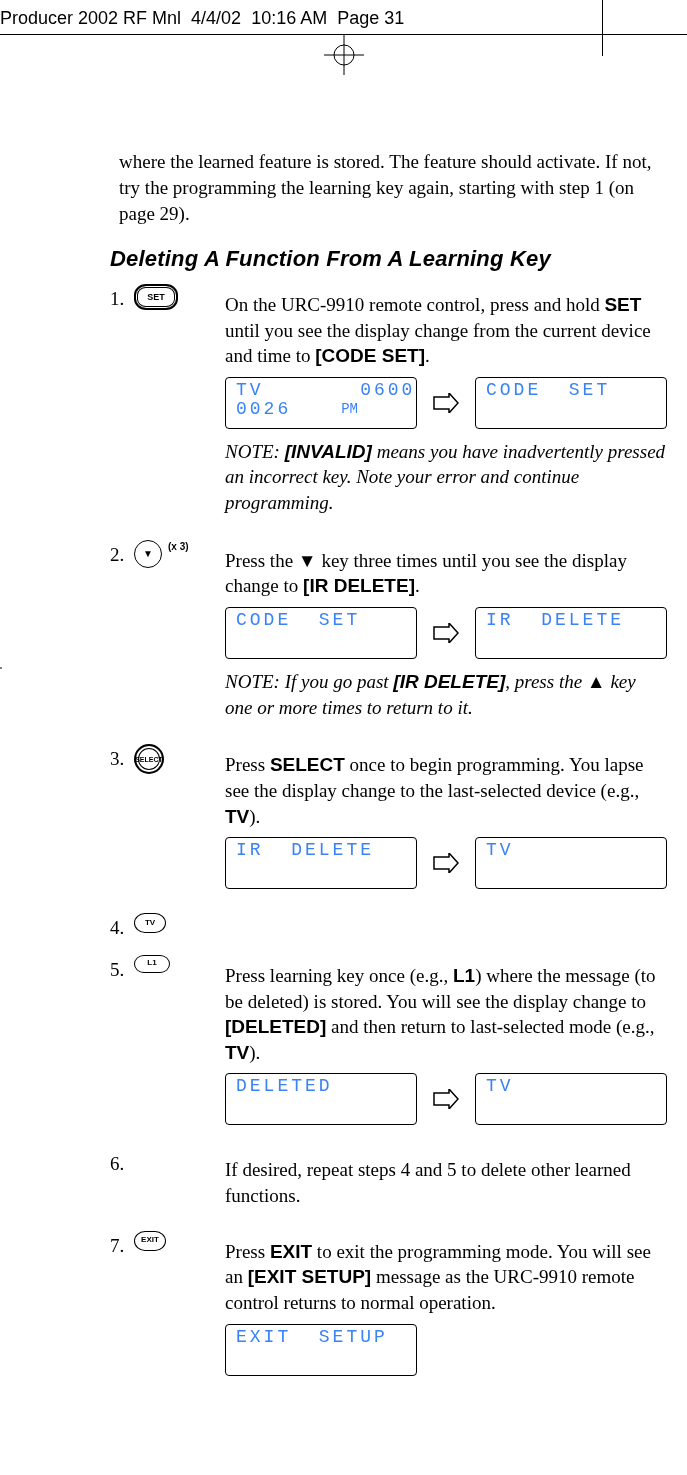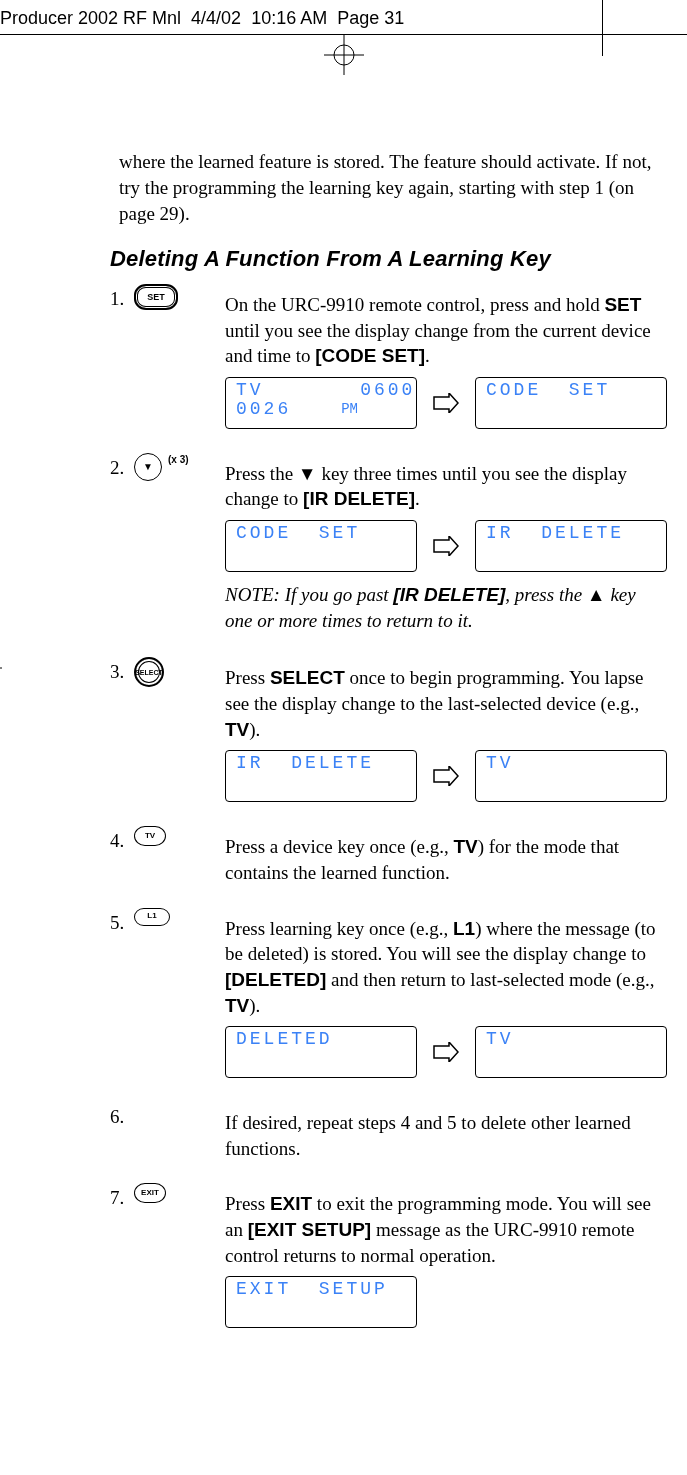--- a/index.html
+++ b/index.html
@@ -174,20 +174,23 @@
         <p>
           <span>On the URC-9910 remote control, press and hold </span><span class="b">SET</span><span> until you see the display change from the current device and time to </span><span class="b">[CODE SET]</span><span>.</span>
         </p>
         <div class="lcd-row">
           <div class="lcd"><span class="seg">TV       0600</span><span class="line2"><span class="seg">0026</span><span class="pm">PM</span></span></div>
           <svg class="arrow-go" viewBox="0 0 26 20">
               <path d="M1 4 L16 4 L16 0 L25 10 L16 20 L16 16 L1 16 Z" fill="none" stroke="#000" stroke-width="1.5"></path>
             </svg>
           <div class="lcd"><span class="seg">CODE  SET</span></div>
         </div>
+        <em class="note">
+          <span>NOTE: </span><span class="b">[INVALID]</span><span> means you have inadvertently pressed an incorrect key. Note your error and continue programming.</span>
+        </em>
       </div>
     </li>
 
     <li class="step">
       <div class="num-col">
         <span class="num">2.</span>
         <span class="icon-btn round tri-down"></span>
         <span class="x3">(x 3)</span>
       </div>
       <div class="body-col">
@@ -224,25 +227,20 @@
           <div class="lcd"><span class="seg">TV</span></div>
         </div>
       </div>
     </li>
 
     <li class="step">
       <div class="num-col">
         <span class="num">4.</span>
         <span class="icon-btn oval single" style="width:30px; height:18px; font-size:8px;">TV</span>
       </div>
-      <div class="body-col">
-        <p>
-          <span>Press a device key once (e.g., </span><span class="b">TV</span><span>) for the mode that contains the learned function.</span>
-        </p>
-      </div>
     </li>
 
     <li class="step">
       <div class="num-col">
         <span class="num">5.</span>
         <span class="icon-btn oval single" style="width:34px; height:16px; font-size:8px;">L1</span>
       </div>
       <div class="body-col">
         <p>
           <span>Press learning key once (e.g., </span><span class="b">L1</span><span>) where the message (to be deleted) is stored. You will see the display change to </span><span class="b">[DELETED]</span><span> and then return to last-selected mode (e.g., </span><span class="b">TV</span><span>).</span>

